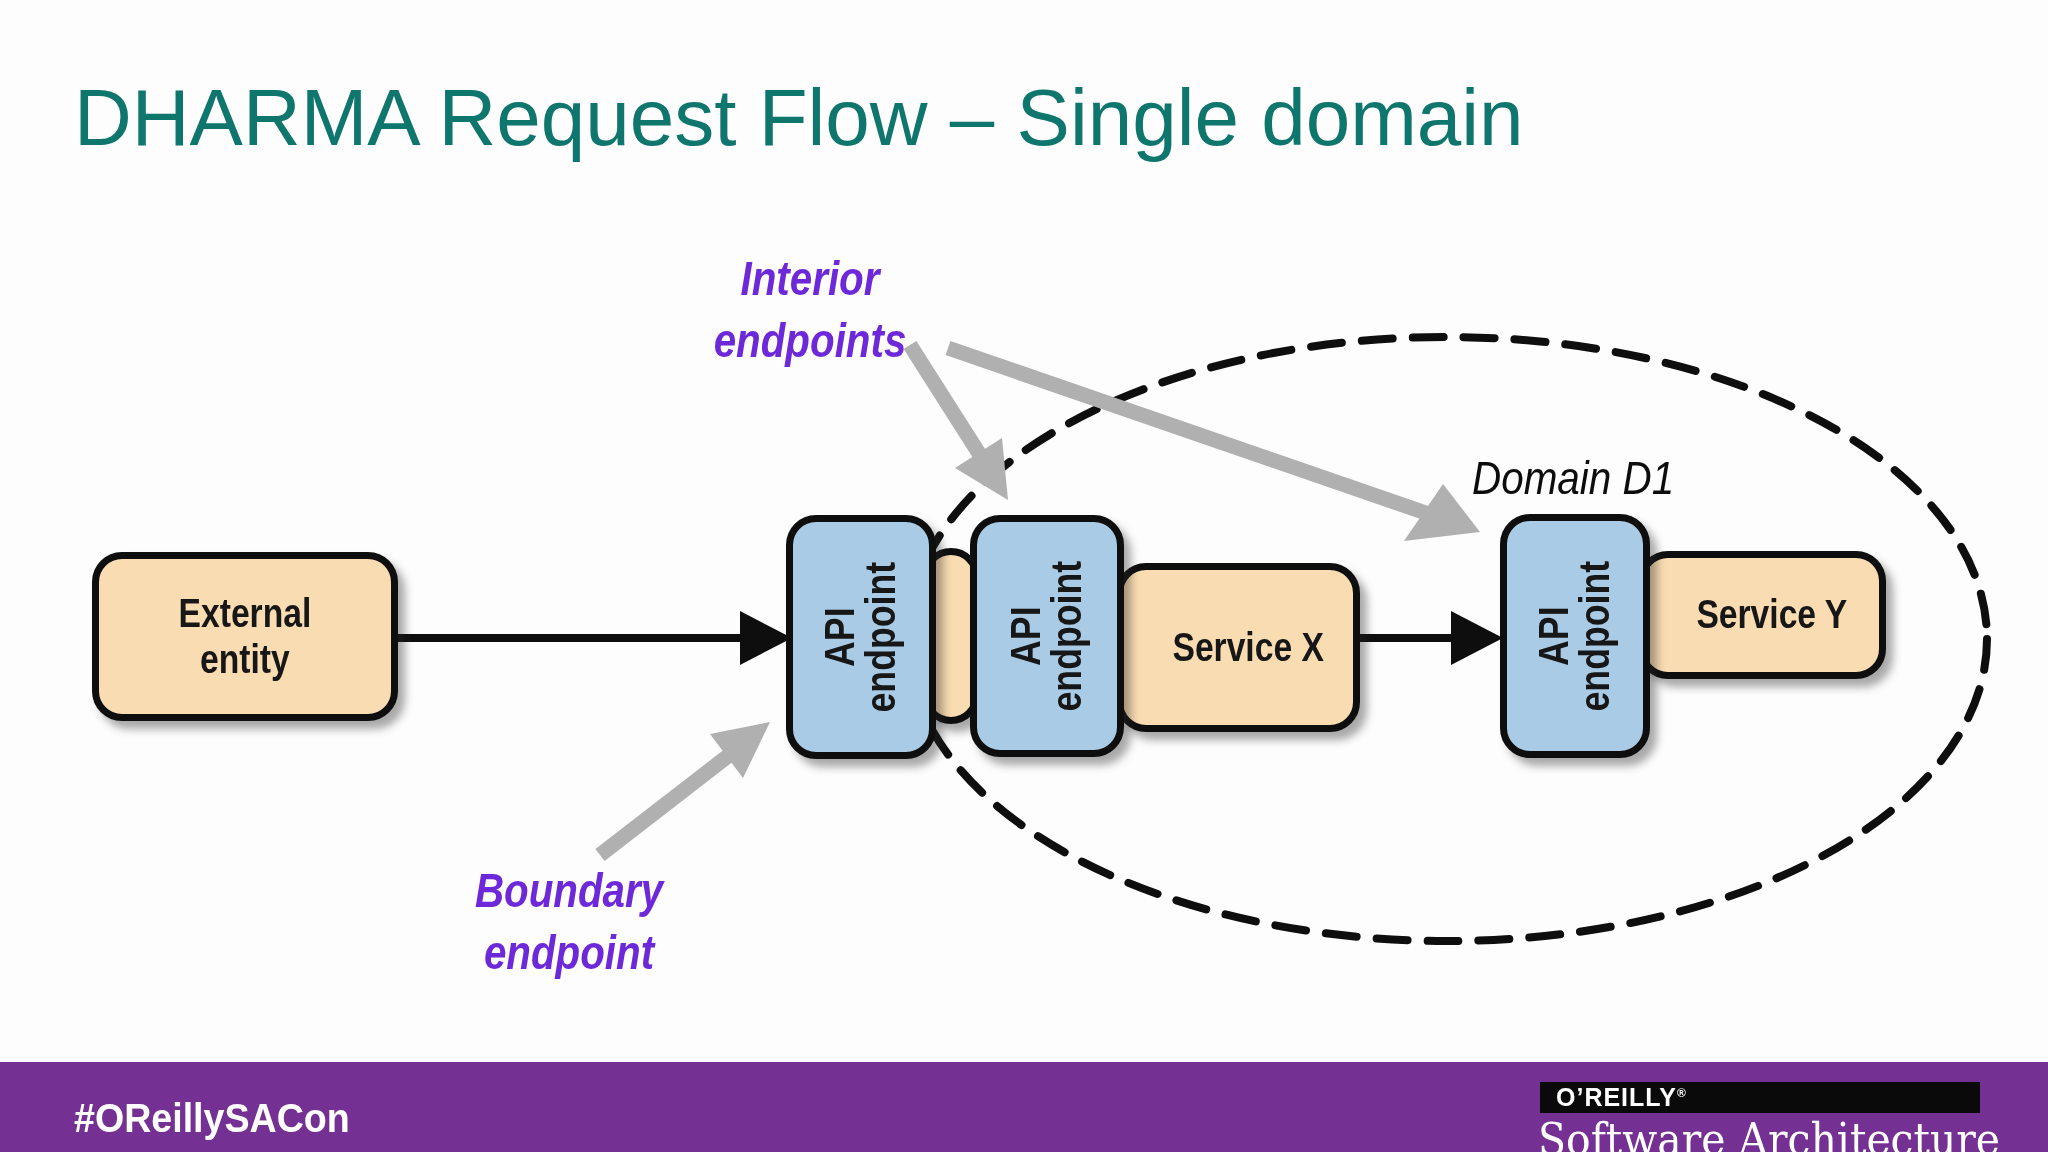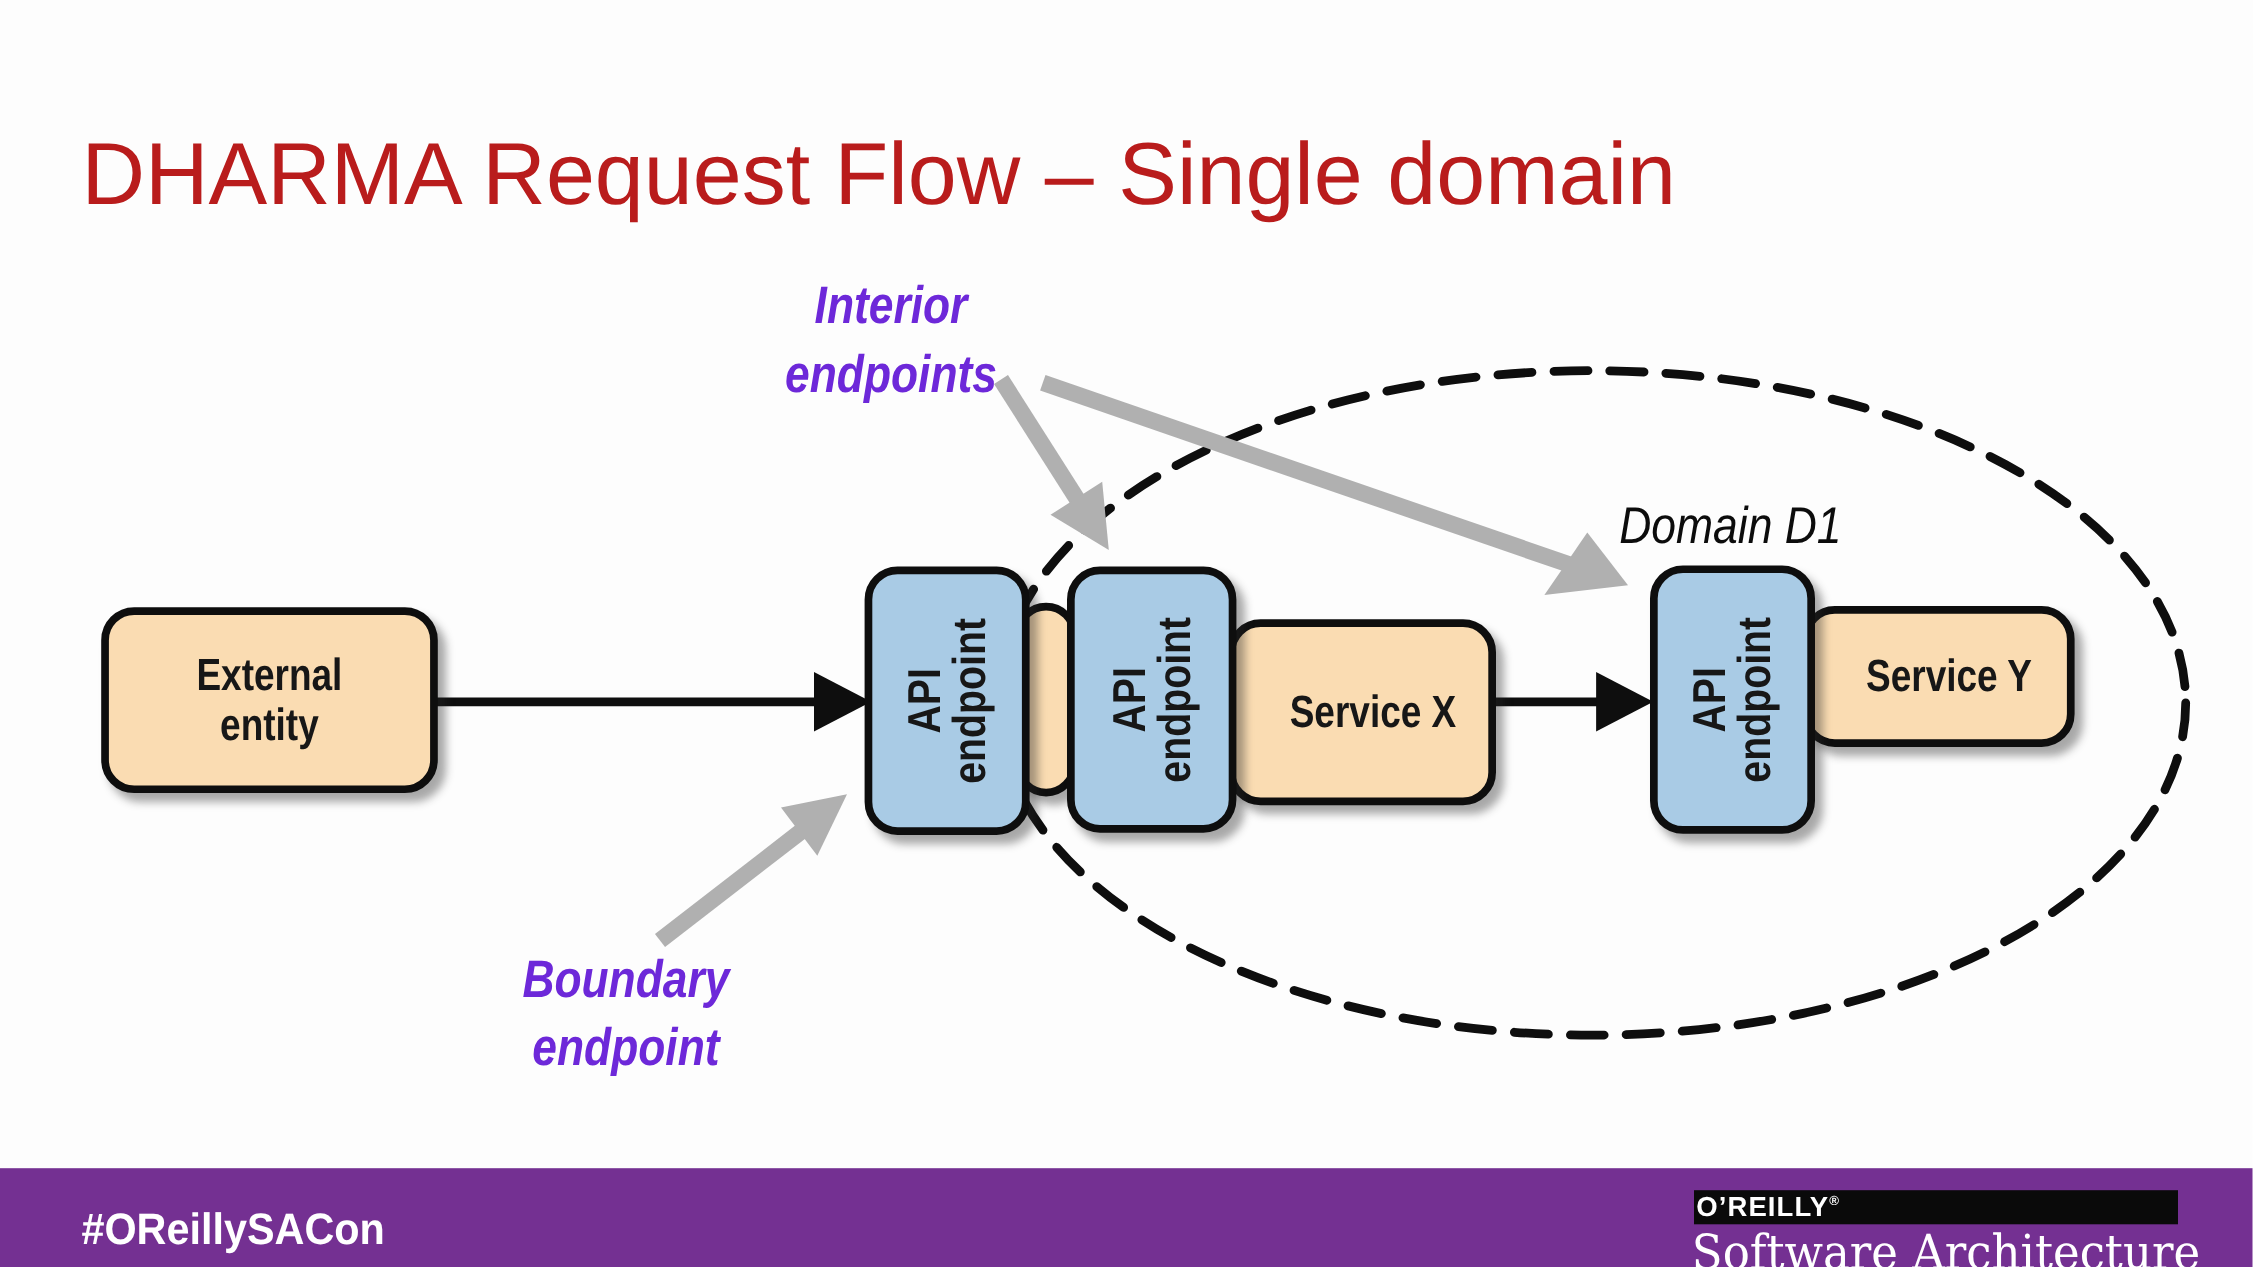--- a/index.html
+++ b/index.html
@@ -2,21 +2,21 @@
 <html style="--tan: #FADCB2; --blue: #A9CBE5; --purple: #743092;"><head>
 <meta charset="utf-8">
 <style>
   html,body{margin:0;padding:0;background:#ffffff;}
   .stage{
     position:relative;width:2048px;height:1152px;overflow:hidden;
     background:#fdfdfd;font-family:"Liberation Sans",sans-serif;color:#111;
   }
   .title{
     position:absolute;left:74px;top:72px;font-size:80px;font-weight:400;
-    color:#b91c1c;letter-spacing:0px;white-space:nowrap;margin-top:40px;
+    color:#0f766e;letter-spacing:0px;white-space:nowrap;
   }
   svg.overlay{position:absolute;left:0;top:0;z-index:1;}
   
   .node{
     position:absolute;box-sizing:border-box;border:7px solid #0e0e0e;
     border-radius:30px;box-shadow:7px 8px 8px rgba(40,40,40,0.40);
     display:flex;align-items:center;justify-content:center;text-align:center;
   }
   .tan{background:var(--tan,#FADCB2);z-index:2;}
   .blue{background:var(--blue,#A9CBE5);z-index:3;}
@@ -45,21 +45,21 @@
   .hashtag{
     position:absolute;left:74px;top:34px;font-size:40px;font-weight:700;color:#ffffff;
     transform:scaleX(0.94);transform-origin:left center;white-space:nowrap;
   }
   .logo-bar{
     position:absolute;left:1540px;top:20px;width:440px;height:31px;background:#0a0a0a;
     display:flex;align-items:center;
   }
   .logo-brand{
     color:#ffffff;font-size:25px;font-weight:700;letter-spacing:1px;
-    padding-left:2px;white-space:nowrap;
+    padding-left:16px;white-space:nowrap;
   }
   .logo-brand sup{font-size:12px;}
   .logo-product{
     position:absolute;left:1538px;top:52px;color:#ffffff;
     font-family:"DejaVu Serif","Liberation Serif",serif;font-size:44px;font-weight:400;
     white-space:nowrap;transform:scaleX(0.93);transform-origin:left center;
   }
 </style>
 </head>
 <body>

